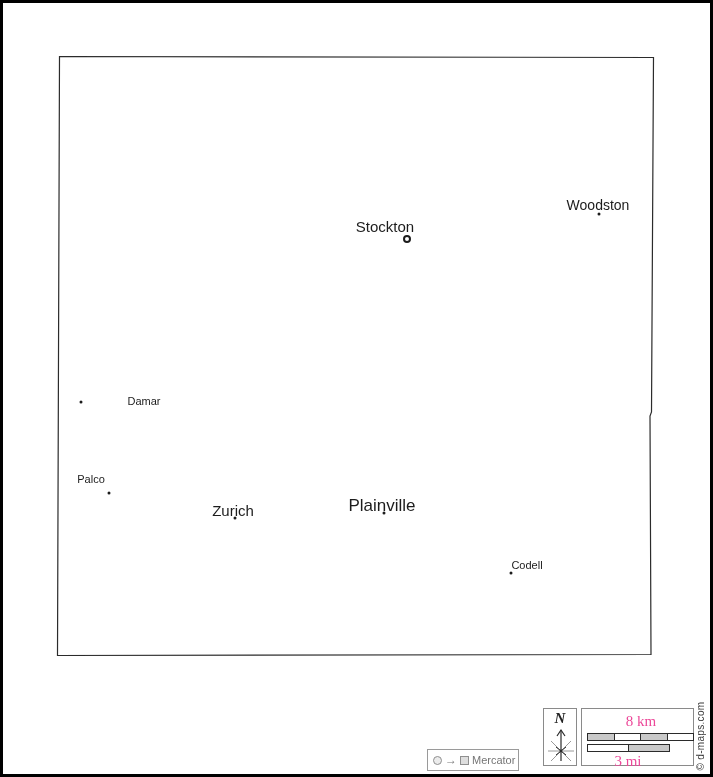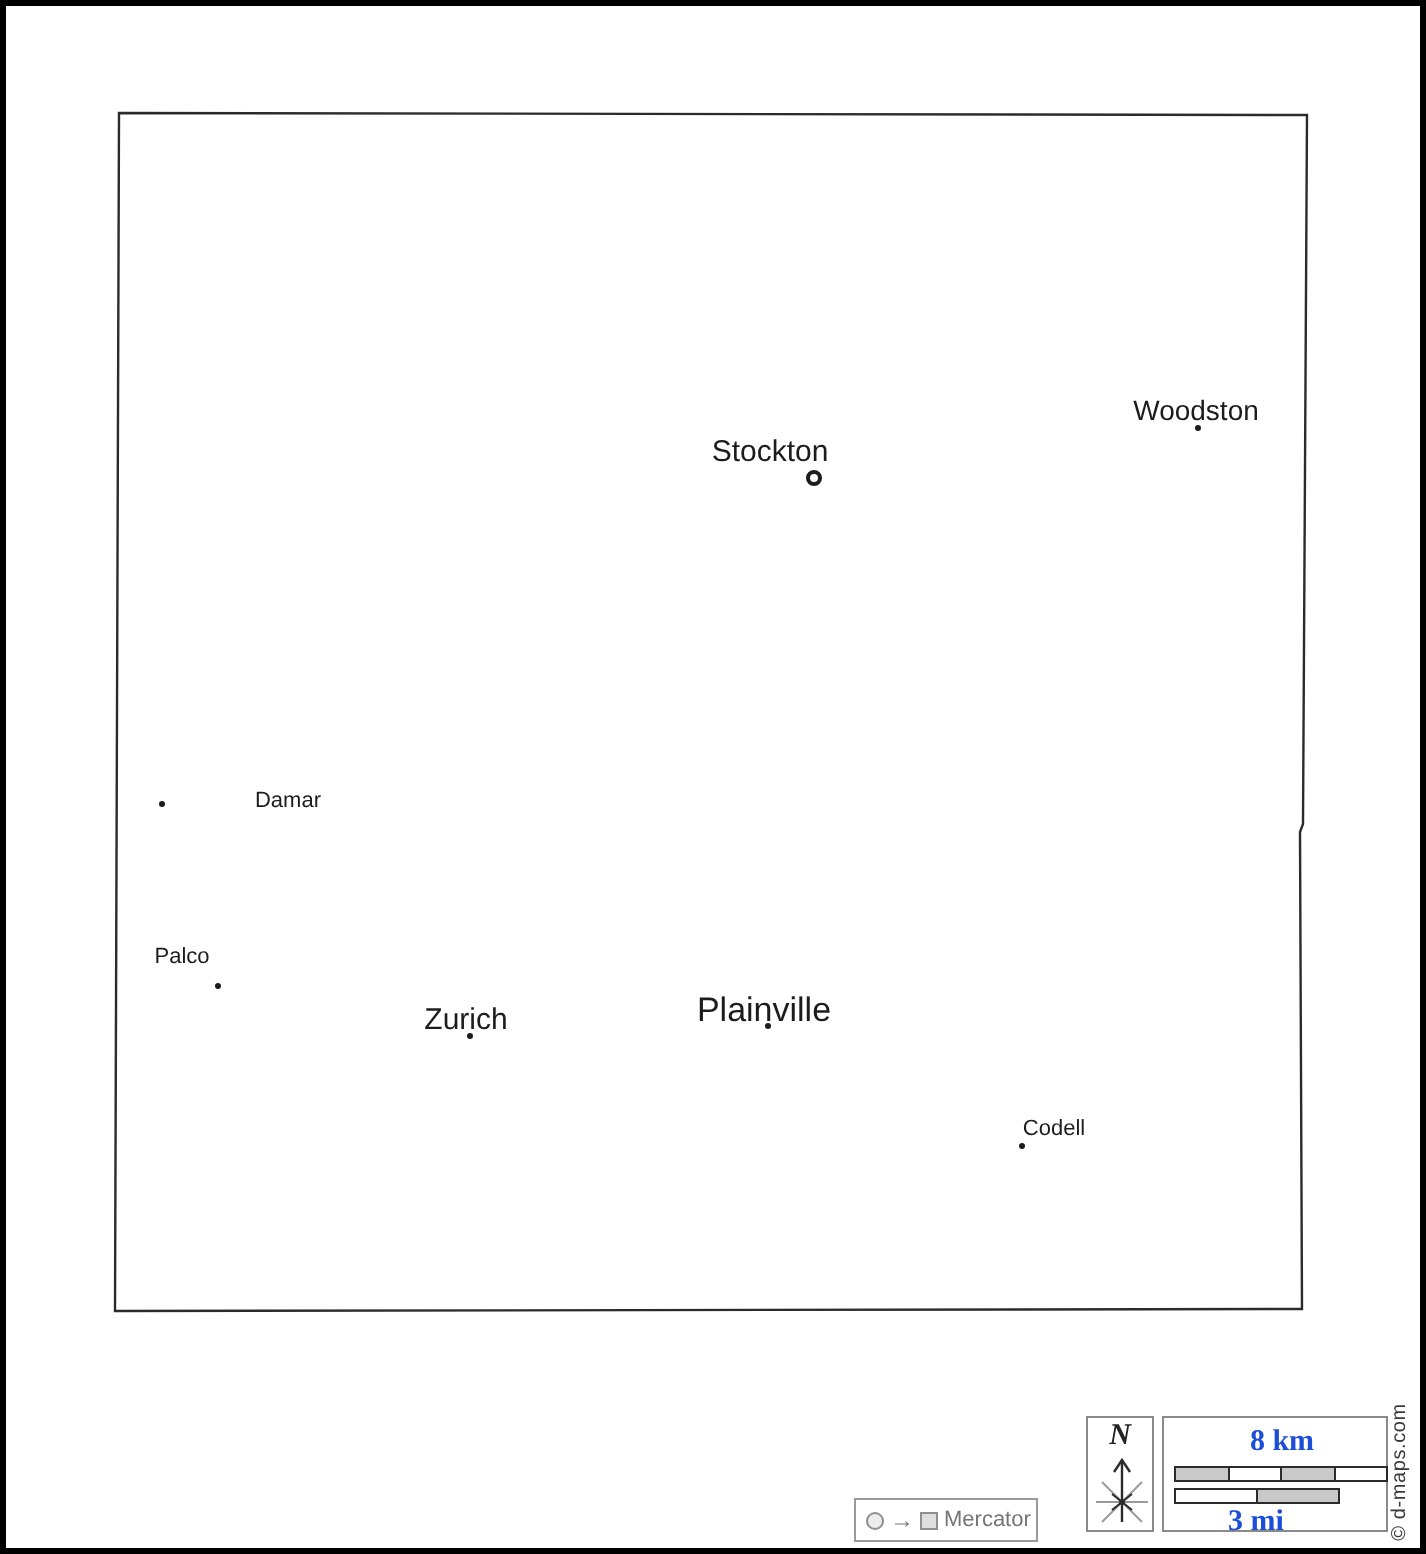--- a/index.html
+++ b/index.html
@@ -34,21 +34,21 @@
   .north-label{
     font-family:"Liberation Serif",serif;font-style:italic;font-weight:bold;
     font-size:15px;color:#222;display:block;margin-top:1px;line-height:1.1;
   }
   .scale-box{
     position:absolute;left:578px;top:705px;width:113px;height:58px;
     border:1px solid #8a8a8a;box-sizing:border-box;background:#fff;
   }
   .scale-text{
     position:absolute;transform:translateX(-50%);
-    font-family:"Liberation Serif",serif;font-size:15px;color:#1d4ed8;line-height:1;font-weight:bold;
+    font-family:"Liberation Serif",serif;font-size:15px;color:#ec4899;line-height:1;
   }
   .scale-bar{
     position:absolute;height:6px;border:1px solid #2b2b2b;box-sizing:content-box;
     display:flex;
   }
   .scale-bar .seg{flex:1 1 auto;}
   .scale-bar .seg + .seg{border-left:1px solid #2b2b2b;}
   .seg.g{background:#c9c9c9;} .seg.w{background:#ffffff;}
   .copyright{
     position:absolute;left:697px;top:733px;

